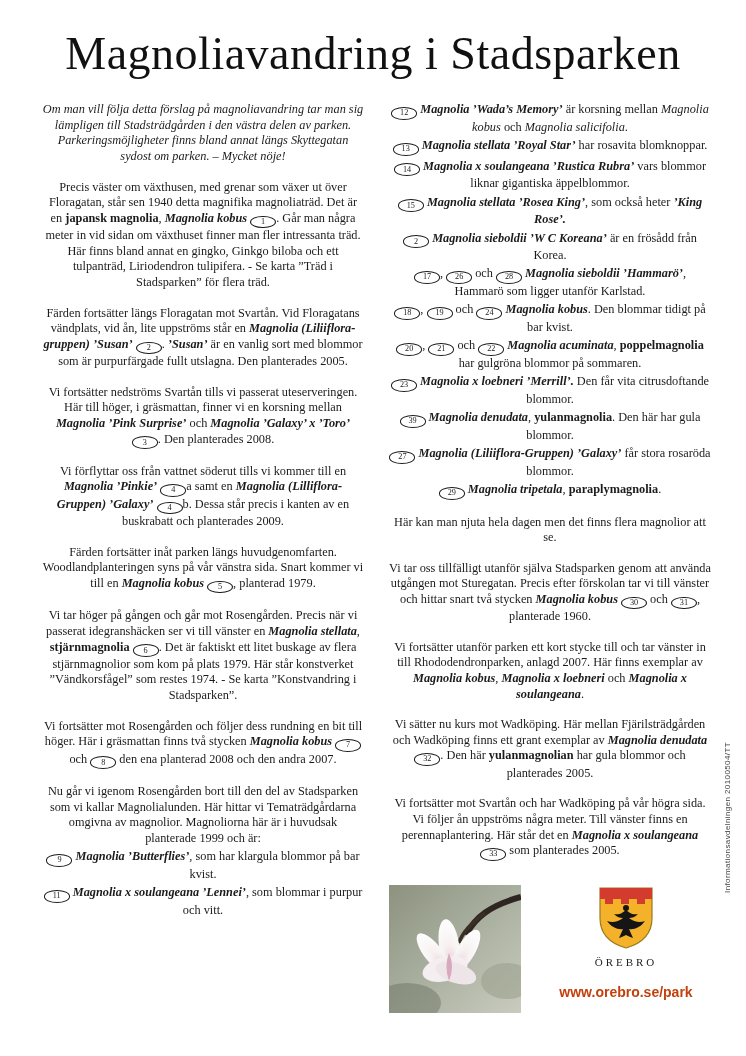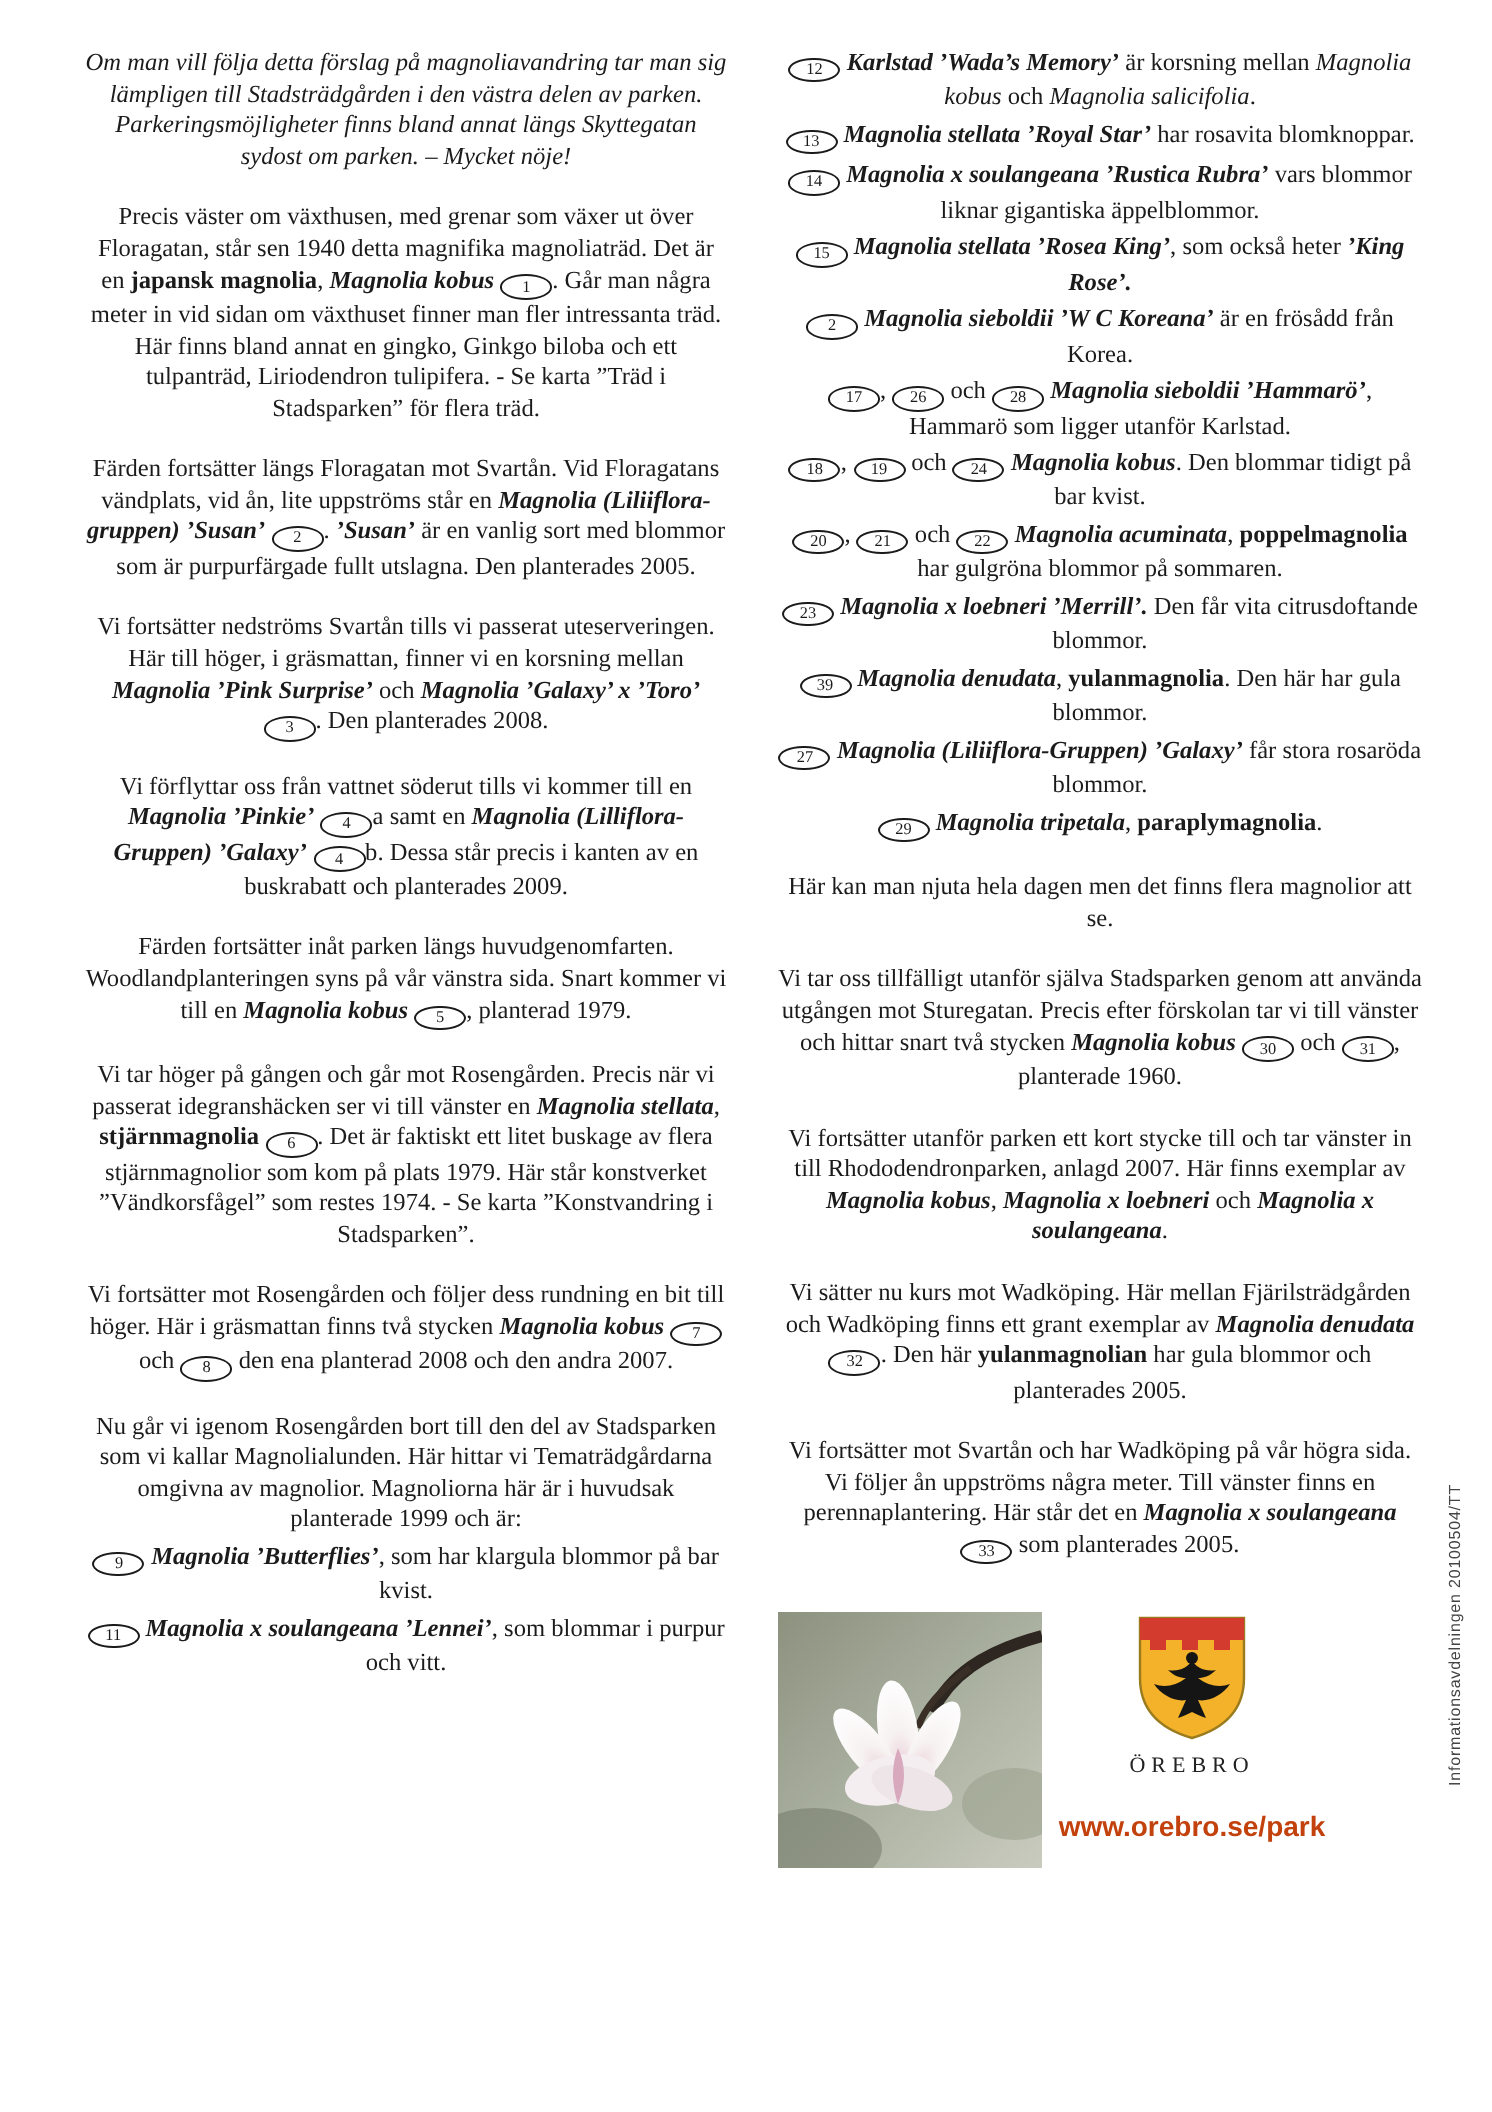--- a/index.html
+++ b/index.html
@@ -18,21 +18,21 @@
   .para.tight { margin-bottom:3px; }
   .bold { font-weight:bold; }
   .ital { font-style:italic; }
   .circ {
     display:inline-flex; align-items:center; justify-content:center;
     width:26px; height:12.5px; box-sizing:border-box;
     border:1px solid #1b1b1b; border-radius:50%;
     font-size:8.2px; line-height:1; font-weight:400; font-style:normal;
     vertical-align:-2px; letter-spacing:0;
   }
-  .bottom-row { display:flex; align-items:flex-start; margin-top:24px; }
+  .bottom-row { display:flex; align-items:flex-start; gap:30px; margin-top:24px; }
   .photo-frame { width:132px; height:128px; flex:0 0 132px; }
   .logo-col { width:150px; display:flex; flex-direction:column; align-items:center; }
   .logo-caption {
     font-size:11px; letter-spacing:3px; margin-top:5px; color:#222;
     font-family:"Liberation Serif", serif;
   }
   .footer-url {
     margin-top:16px; font-family:"Liberation Sans", sans-serif;
     font-weight:bold; font-size:14px; color:#c2410c; white-space:nowrap;
   }
@@ -41,20 +41,21 @@
     writing-mode:vertical-rl; transform:rotate(180deg);
     font-family:"Liberation Sans", sans-serif; font-size:8px; color:#444;
     letter-spacing:0.4px;
   }
 </style>
 </head>
 <body>
 
 <div class="page">
 
+  <h1 class="title">Magnoliavandring i Stadsparken</h1>
 
   <div class="content">
 
     <div class="col">
       <div>
           <p class="para"><span class="ital">Om man vill följa detta förslag på magnoliavandring tar man sig lämpligen till Stadsträdgården i den västra delen av parken. Parkeringsmöjligheter finns bland annat längs Skyttegatan sydost om parken. – Mycket nöje!</span></p>
           <p class="para"><span>Precis väster om växthusen, med grenar som växer ut över Floragatan, står sen 1940 detta magnifika magnoliaträd. Det är en </span><span class="bold">japansk magnolia</span><span>, </span><span class="bold ital">Magnolia kobus</span><span> </span><span class="circ">1</span><span>. Går man några meter in vid sidan om växthuset finner man fler intressanta träd. Här finns bland annat en gingko, Ginkgo biloba och ett tulpanträd, Liriodendron tulipifera. - Se karta ”Träd i Stadsparken” för flera träd.</span></p>
           <p class="para"><span>Färden fortsätter längs Floragatan mot Svartån. Vid Floragatans vändplats, vid ån, lite uppströms står en </span><span class="bold ital">Magnolia (Liliiflora-gruppen) ’Susan’</span><span> </span><span class="circ">2</span><span>. </span><span class="bold ital">’Susan’</span><span> är en vanlig sort med blommor som är purpurfärgade fullt utslagna. Den planterades 2005.</span></p>
           <p class="para"><span>Vi fortsätter nedströms Svartån tills vi passerat uteserveringen. Här till höger, i gräsmattan, finner vi en korsning mellan </span><span class="bold ital">Magnolia ’Pink Surprise’</span><span> och </span><span class="bold ital">Magnolia ’Galaxy’ x ’Toro’</span><span> </span><span class="circ">3</span><span>. Den planterades 2008.</span></p>
           <p class="para"><span>Vi förflyttar oss från vattnet söderut tills vi kommer till en </span><span class="bold ital">Magnolia ’Pinkie’</span><span> </span><span class="circ">4</span><span>a samt en </span><span class="bold ital">Magnolia (Lilliflora-Gruppen) ’Galaxy’</span><span> </span><span class="circ">4</span><span>b. Dessa står precis i kanten av en buskrabatt och planterades 2009.</span></p>
@@ -62,21 +63,21 @@
           <p class="para"><span>Vi tar höger på gången och går mot Rosengården. Precis när vi passerat idegranshäcken ser vi till vänster en </span><span class="bold ital">Magnolia stellata</span><span>, </span><span class="bold">stjärnmagnolia</span><span> </span><span class="circ">6</span><span>. Det är faktiskt ett litet buskage av flera stjärnmagnolior som kom på plats 1979. Här står konstverket ”Vändkorsfågel” som restes 1974. - Se karta ”Konstvandring i Stadsparken”.</span></p>
           <p class="para"><span>Vi fortsätter mot Rosengården och följer dess rundning en bit till höger. Här i gräsmattan finns två stycken </span><span class="bold ital">Magnolia kobus</span><span> </span><span class="circ">7</span><span> och </span><span class="circ">8</span><span> den ena planterad 2008 och den andra 2007.</span></p>
           <p class="para tight"><span>Nu går vi igenom Rosengården bort till den del av Stadsparken som vi kallar Magnolialunden. Här hittar vi Tematrädgårdarna omgivna av magnolior. Magnoliorna här är i huvudsak planterade 1999 och är:</span></p>
           <p class="para tight"><span class="circ">9</span><span> </span><span class="bold ital">Magnolia ’Butterflies’</span><span>, som har klargula blommor på bar kvist.</span></p>
           <p class="para tight"><span class="circ">11</span><span> </span><span class="bold ital">Magnolia x soulangeana ’Lennei’</span><span>, som blommar i purpur och vitt.</span></p>
         </div>
     </div>
 
     <div class="col">
       <div>
-          <p class="para tight"><span class="circ">12</span><span> </span><span class="bold ital">Karlstad ’Wada’s Memory’</span><span> är korsning mellan </span><span class="ital">Magnolia kobus</span><span> och </span><span class="ital">Magnolia salicifolia</span><span>.</span></p>
+          <p class="para tight"><span class="circ">12</span><span> </span><span class="bold ital">Magnolia ’Wada’s Memory’</span><span> är korsning mellan </span><span class="ital">Magnolia kobus</span><span> och </span><span class="ital">Magnolia salicifolia</span><span>.</span></p>
           <p class="para tight"><span class="circ">13</span><span> </span><span class="bold ital">Magnolia stellata ’Royal Star’</span><span> har rosavita blomknoppar.</span></p>
           <p class="para tight"><span class="circ">14</span><span> </span><span class="bold ital">Magnolia x soulangeana ’Rustica Rubra’</span><span> vars blommor liknar gigantiska äppelblommor.</span></p>
           <p class="para tight"><span class="circ">15</span><span> </span><span class="bold ital">Magnolia stellata ’Rosea King’</span><span>, som också heter </span><span class="bold ital">’King Rose’.</span></p>
           <p class="para tight"><span class="circ">2</span><span> </span><span class="bold ital">Magnolia sieboldii ’W C Koreana’</span><span> är en frösådd från Korea.</span></p>
           <p class="para tight"><span class="circ">17</span><span>, </span><span class="circ">26</span><span> och </span><span class="circ">28</span><span> </span><span class="bold ital">Magnolia sieboldii ’Hammarö’</span><span>, Hammarö som ligger utanför Karlstad.</span></p>
           <p class="para tight"><span class="circ">18</span><span>, </span><span class="circ">19</span><span> och </span><span class="circ">24</span><span> </span><span class="bold ital">Magnolia kobus</span><span>. Den blommar tidigt på bar kvist.</span></p>
           <p class="para tight"><span class="circ">20</span><span>, </span><span class="circ">21</span><span> och </span><span class="circ">22</span><span> </span><span class="bold ital">Magnolia acuminata</span><span>, </span><span class="bold">poppelmagnolia</span><span> har gulgröna blommor på sommaren.</span></p>
           <p class="para tight"><span class="circ">23</span><span> </span><span class="bold ital">Magnolia x loebneri ’Merrill’.</span><span> Den får vita citrusdoftande blommor.</span></p>
           <p class="para tight"><span class="circ">39</span><span> </span><span class="bold ital">Magnolia denudata</span><span>, </span><span class="bold">yulanmagnolia</span><span>. Den här har gula blommor.</span></p>
           <p class="para tight"><span class="circ">27</span><span> </span><span class="bold ital">Magnolia (Liliiflora-Gruppen) ’Galaxy’</span><span> får stora rosaröda blommor.</span></p>

